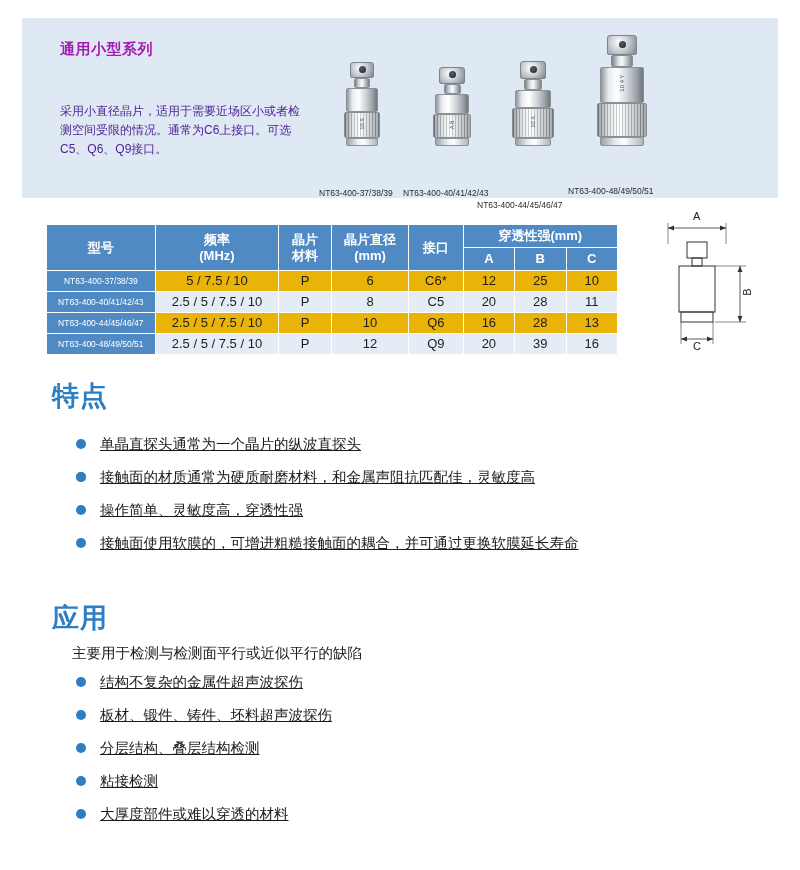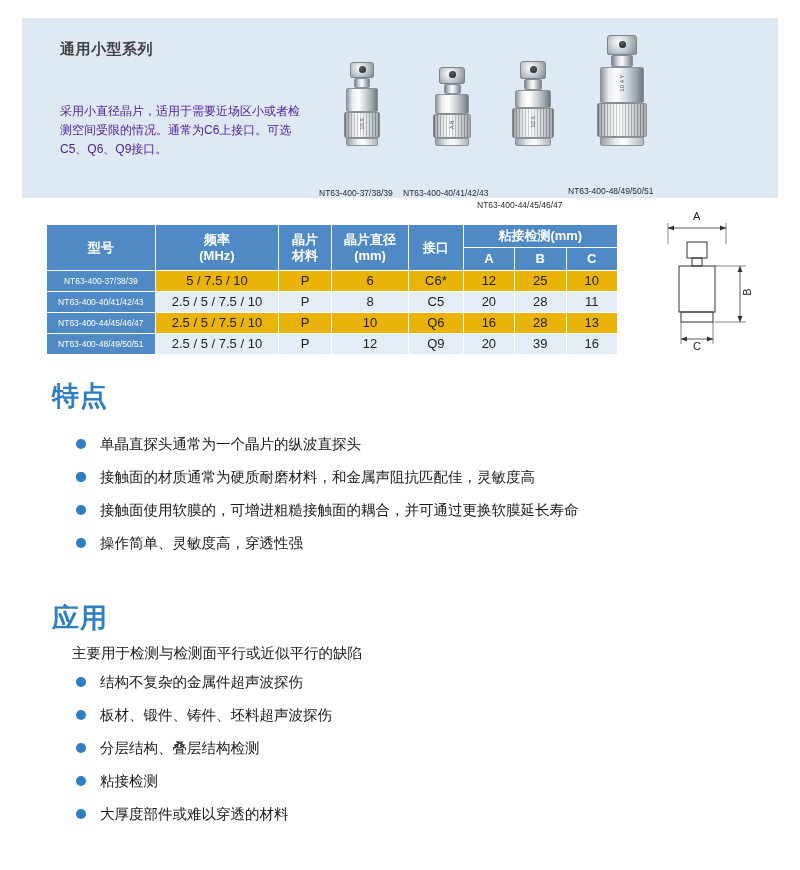--- a/index.html
+++ b/index.html
@@ -24,21 +24,21 @@
     width: 756px;
     height: 180px;
     background: #dfe9f3;
   }
   .hero-title {
     position: absolute;
     left: 38px;
     top: 22px;
     font-size: 15px;
     font-weight: bold;
-    color: #404040;
+    color: #a21caf;
     letter-spacing: 0.5px;
   }
   .hero-desc {
     position: absolute;
     left: 38px;
     top: 84px;
     width: 250px;
     font-size: 12px;
     line-height: 19px;
     color: #4c1d95;
@@ -167,20 +167,21 @@
     font-size: 27px;
     font-weight: bold;
     color: #2e7ec4;
     letter-spacing: 1px;
   }
   .bullet-list {
     position: absolute;
     list-style: none;
     margin: 0;
     padding: 0;
+    text-decoration: underline;
   }
   .bullet-list li {
     position: relative;
     padding-left: 26px;
     margin-bottom: 13px;
     font-size: 14.5px;
     color: #1a1a1a;
     line-height: 20px;
   }
   .bullet-list li .dot {
@@ -269,21 +270,21 @@
       </th>
       <th rowspan="2" style="width:52px;">
         <div>晶片</div>
         <div>材料</div>
       </th>
       <th rowspan="2" style="width:78px;">
         <div>晶片直径</div>
         <div>(mm)</div>
       </th>
       <th rowspan="2" style="width:52px;">接口</th>
-      <th colspan="3" style="width:150px;">粘接检测(mm)</th>
+      <th colspan="3" style="width:150px;">穿透性强(mm)</th>
     </tr>
     <tr>
       <th style="width:50px;">A</th>
       <th style="width:50px;">B</th>
       <th style="width:50px;">C</th>
     </tr>
   </thead>
   <tbody>
     <tr class="odd">
       <td class="model">NT63-400-37/38/39</td>
@@ -357,22 +358,22 @@
   <div style="position:absolute; left:63px; top:-4px; font-size:11px; color:#222;">A</div>
   <div style="position:absolute; left:113px; top:72px; font-size:11px; color:#222; transform:rotate(-90deg);">B</div>
   <div style="position:absolute; left:63px; top:126px; font-size:11px; color:#222;">C</div>
 </div>
 
 <div class="section-heading" style="left:52px; top:378px;">特点</div>
 <ul class="bullet-list" style="left:74px; top:434px; width:660px;">
   <li><span class="dot"></span><span>单晶直探头通常为一个晶片的纵波直探头</span></li>
   <li><span class="dot"></span></li>
   <li><span class="dot"></span><span>接触面的材质通常为硬质耐磨材料，和金属声阻抗匹配佳，灵敏度高</span></li>
+  <li><span class="dot"></span><span>操作简单、灵敏度高，穿透性强</span></li>
   <li><span class="dot"></span><span>接触面使用软膜的，可增进粗糙接触面的耦合，并可通过更换软膜延长寿命</span></li>
-  <li><span class="dot"></span><span>操作简单、灵敏度高，穿透性强</span></li>
 </ul>
 
 <div class="section-heading" style="left:52px; top:600px;">应用</div>
 <div class="plain-line" style="left:72px; top:644px;">主要用于检测与检测面平行或近似平行的缺陷</div>
 <ul class="bullet-list" style="left:74px; top:672px; width:660px;">
   <li><span class="dot"></span><span>结构不复杂的金属件超声波探伤</span></li>
   <li><span class="dot"></span><span>板材、锻件、铸件、坯料超声波探伤</span></li>
   <li><span class="dot"></span><span>分层结构、叠层结构检测</span></li>
   <li><span class="dot"></span><span>粘接检测</span></li>
   <li><span class="dot"></span><span>大厚度部件或难以穿透的材料</span></li>

